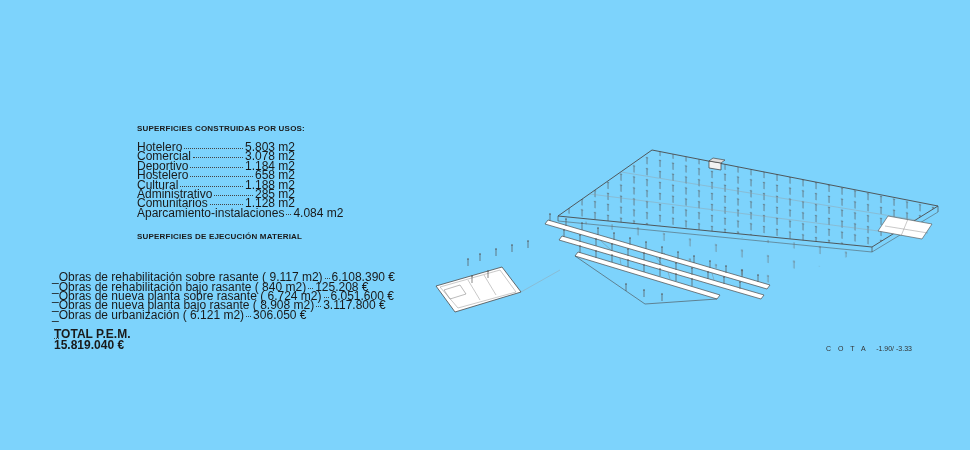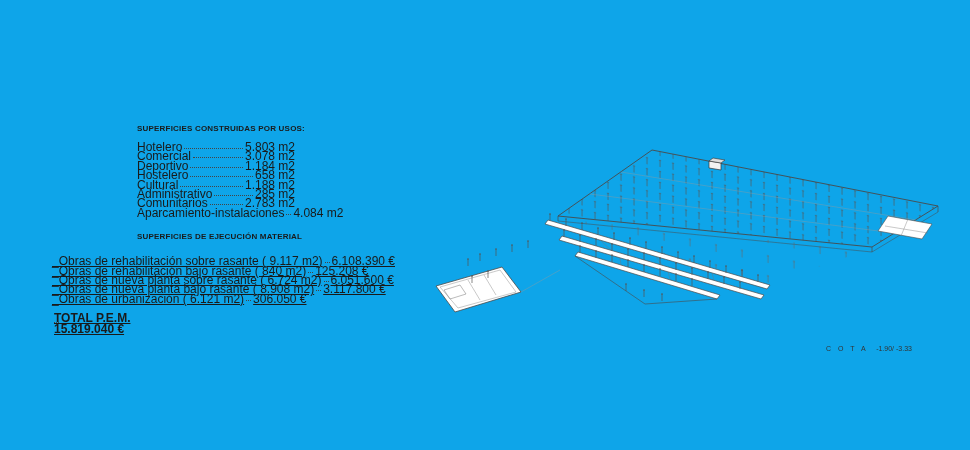--- a/index.html
+++ b/index.html
@@ -1,37 +1,37 @@
 <!DOCTYPE html>
 <html><head>
 <meta charset="utf-8">
 <style>
   html,body{margin:0;padding:0;}
   .page{
-    position:relative;width:970px;height:450px;background:#0ea5e9;
+    position:relative;width:970px;height:450px;background:#7dd3fc;
     font-family:"Liberation Sans", sans-serif;color:#1a1a1a;overflow:hidden;
   }
   .text-col{position:absolute;left:52px;top:124px;width:243px;}
   .surf-wrap{margin-left:85px;width:158px;}
   .block-title{
     font-size:8px;font-weight:bold;text-align:center;letter-spacing:0.2px;
     white-space:nowrap;
   }
   .surf-list{margin-top:10px;}
   .row{
     display:flex;align-items:baseline;font-size:12px;line-height:9.4px;
     white-space:nowrap;
   }
   .leader{
     flex:1 1 auto;min-width:5px;border-bottom:1px dotted #444;
     margin:0 2px;transform:translateY(-2px);
   }
   .val{text-align:center;}
   .budget-wrap{margin-top:14px;}
-  .budget-list{margin-top:16px;text-decoration:underline;}
+  .budget-list{margin-top:32px;}
   .total-row{margin-top:10px;font-weight:bold;flex-direction:column;}
   .caption{
     position:absolute;left:826px;top:345px;font-size:7px;color:#333;
     white-space:nowrap;display:flex;gap:8px;
   }
   .caption .cota{letter-spacing:2.5px;}
   svg{position:absolute;}
   .draw-area{left:420px;top:118px;}
 </style>
 </head>
@@ -70,21 +70,21 @@
           <span class="val">1.188 m2</span>
         </div>
         <div class="row">
           <span>Administrativo</span>
           <span class="leader"></span>
           <span class="val">285 m2</span>
         </div>
         <div class="row">
           <span>Comunitarios</span>
           <span class="leader"></span>
-          <span class="val">2.783 m2</span>
+          <span class="val">1.128 m2</span>
         </div>
         <div class="row">
           <span>Aparcamiento-instalaciones</span>
           <span class="leader"></span>
           <span class="val">4.084 m2</span>
         </div>
       </div>
 
       <div class="budget-wrap">
         <div class="block-title">SUPERFICIES DE EJECUCIÓN MATERIAL</div>

